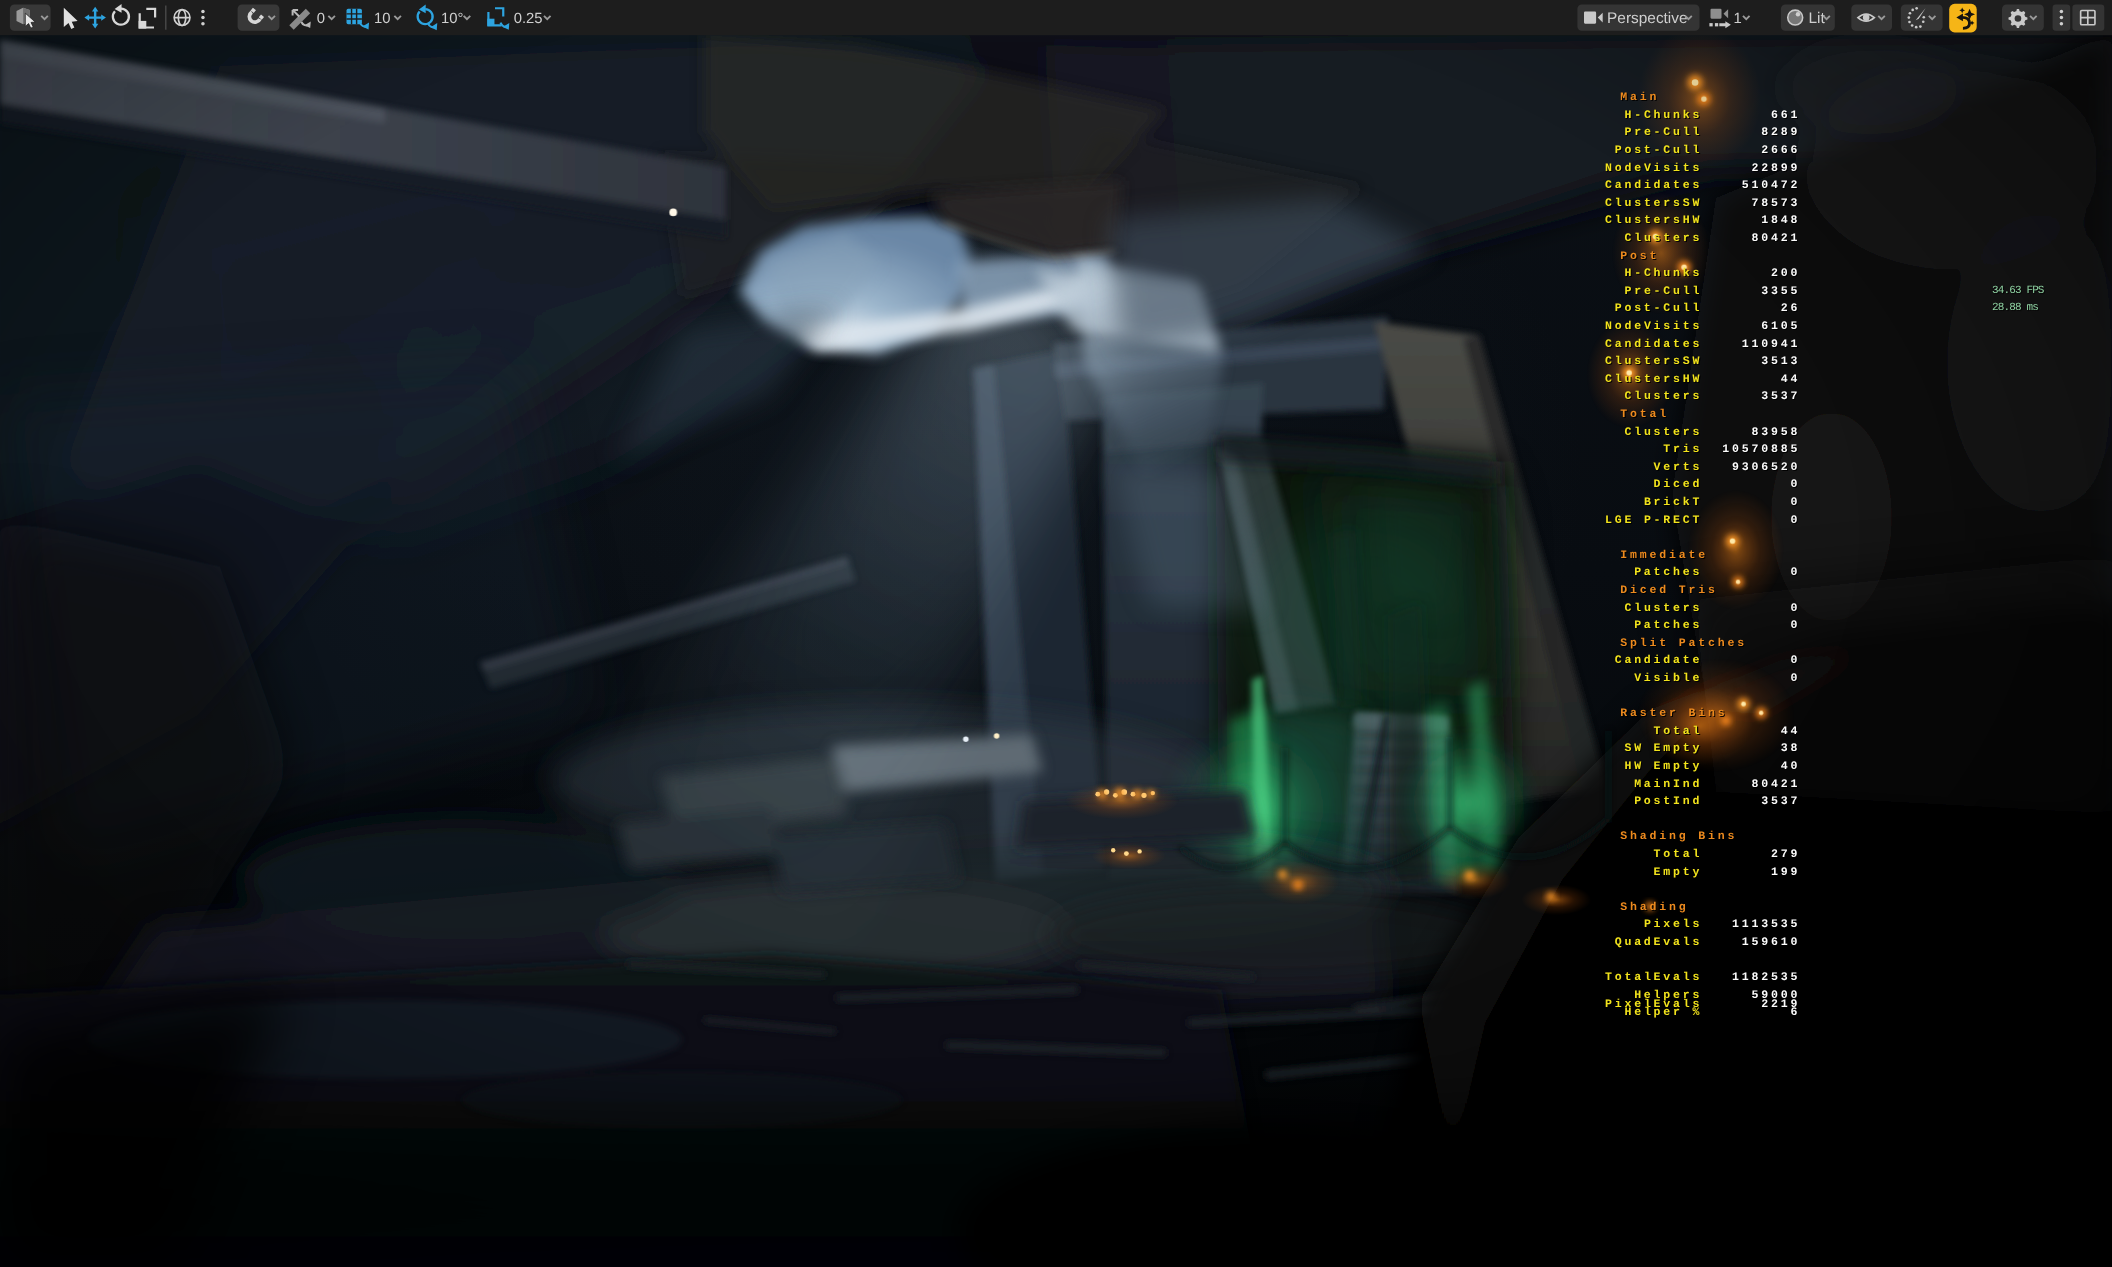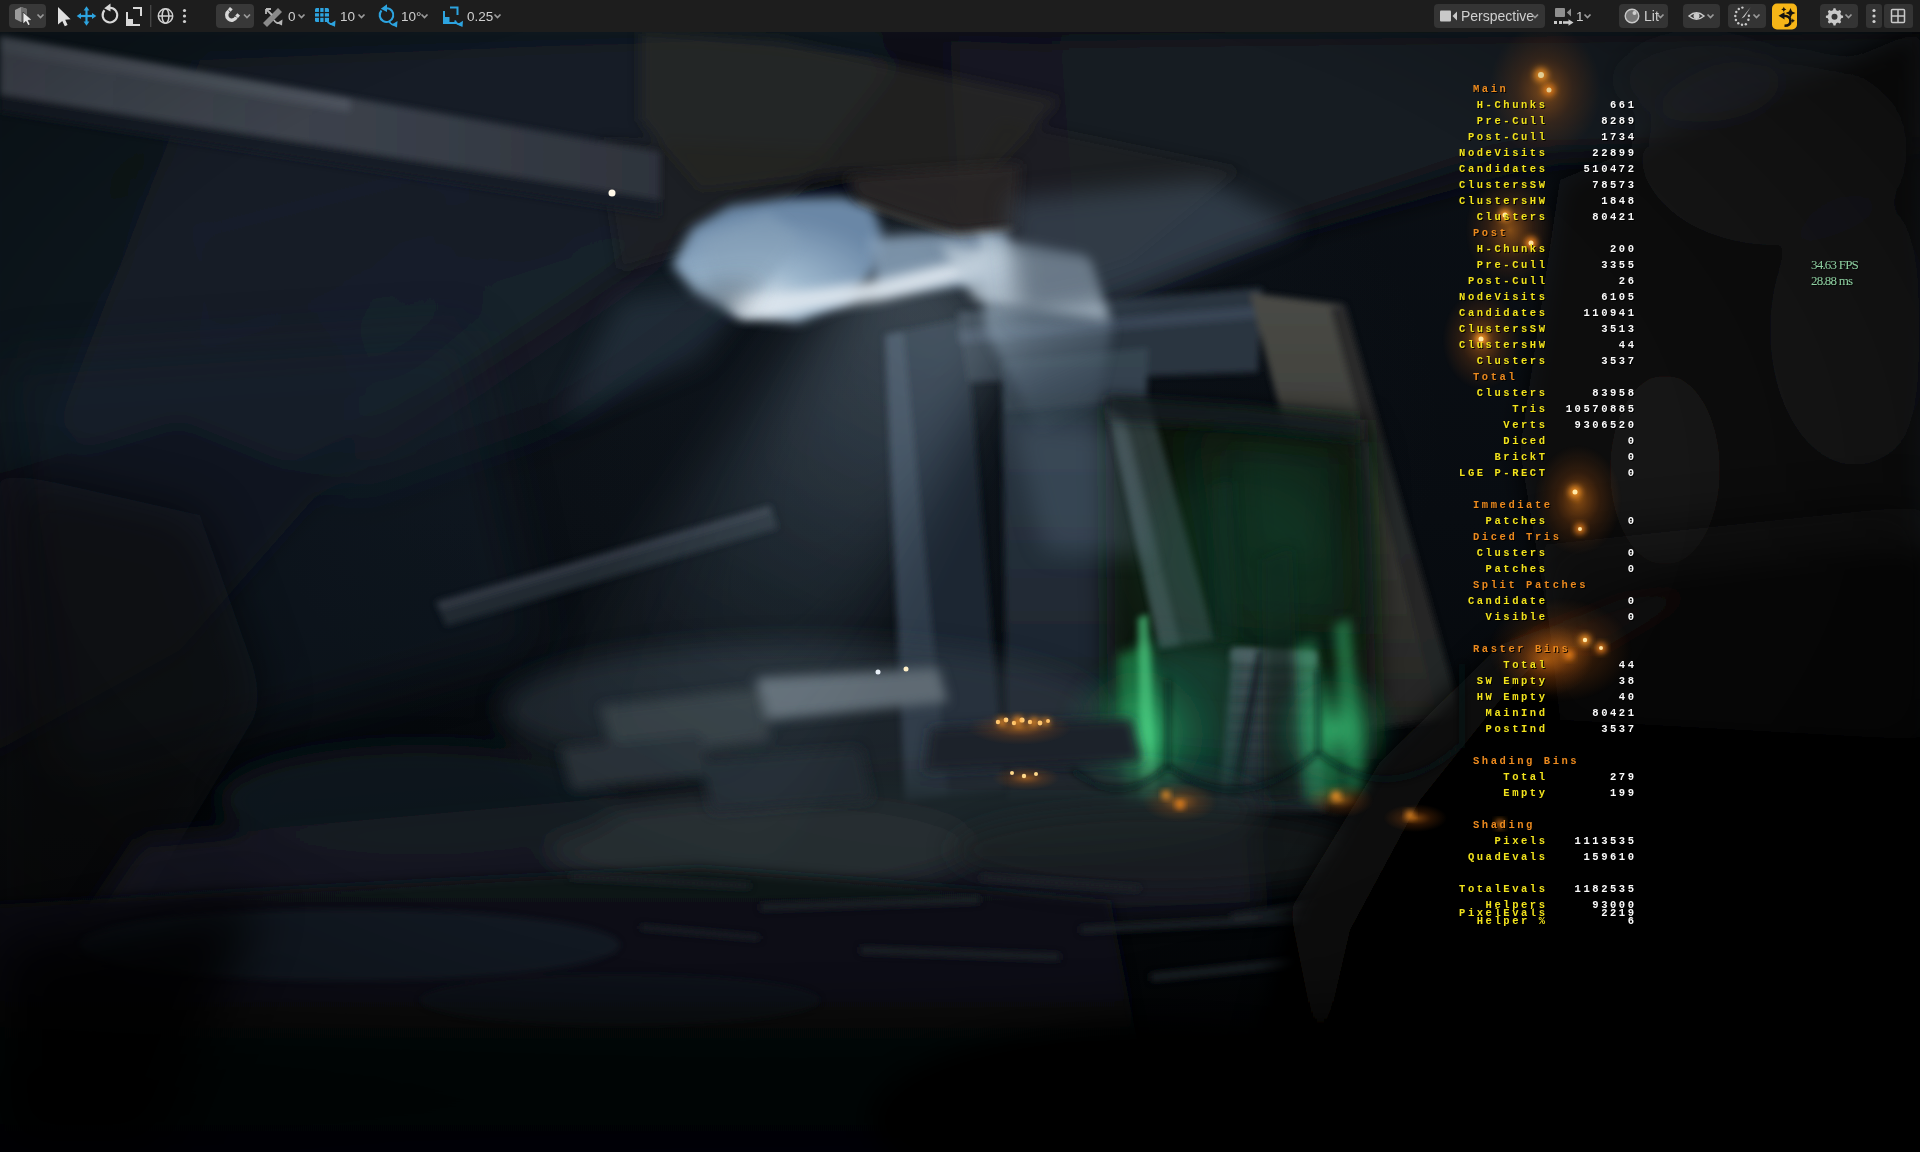--- a/index.html
+++ b/index.html
@@ -4,21 +4,21 @@
 <style>
   html,body{margin:0;padding:0;background:#000;width:1920px;height:1152px;overflow:hidden}
   #root{position:absolute;left:0;top:0;width:1920px;height:1152px;overflow:hidden}
   #scene{position:absolute;left:0;top:0}
   #toolbar{position:absolute;left:0;top:0;width:1920px;height:32px;background:#1d1d1d;font-family:"Liberation Sans",sans-serif}
   #stats{position:absolute;left:0;top:80px;width:1920px;font-family:"Liberation Mono",monospace;font-weight:bold;font-size:10.5px;letter-spacing:2.55px}
   .srow{position:absolute;height:16px;width:1884px}
   .hd{position:absolute;left:1473px;top:3px;color:#ec8a1e;text-shadow:1px 1px 0 rgba(0,0,0,.9);white-space:pre}
   .lb{position:absolute;right:339px;top:3px;color:#f2e31c;text-shadow:1px 1px 0 rgba(0,0,0,.9);margin-right:-2.55px;white-space:pre}
   .vl{position:absolute;right:250px;top:3px;color:#fcfcfc;text-shadow:1px 1px 0 rgba(0,0,0,.9);margin-right:-2.55px;white-space:pre}
-  #fps{position:absolute;left:1811px;top:257px;font-family:Liberation Serif, serif;font-size:13px;letter-spacing:-0.8px;color:#8fd2a2;line-height:16.2px;text-shadow:1px 1px 1px rgba(0,0,0,.8)}
+  #fps{position:absolute;left:1811px;top:257px;font-family:Liberation Mono, monospace;font-size:10px;letter-spacing:-0.8px;color:#8fd2a2;line-height:16.2px;text-shadow:1px 1px 1px rgba(0,0,0,.8)}
 </style>
 </head>
 <body>
 <div id="root">
 <svg id="scene" width="1920" height="1152" viewBox="0 0 1920 1152">
 <defs>
   <filter id="b6" x="-50%" y="-50%" width="200%" height="200%">
           <feGaussianBlur stdDeviation="6"></feGaussianBlur>
         </filter>
   <filter id="b12" x="-50%" y="-50%" width="200%" height="200%">
@@ -329,21 +329,21 @@
       <div class="srow" style="top:16px">
         <span class="lb">H-Chunks</span>
         <span class="vl">661</span>
       </div>
       <div class="srow" style="top:32px">
         <span class="lb">Pre-Cull</span>
         <span class="vl">8289</span>
       </div>
       <div class="srow" style="top:48px">
         <span class="lb">Post-Cull</span>
-        <span class="vl">1734</span>
+        <span class="vl">2666</span>
       </div>
       <div class="srow" style="top:64px">
         <span class="lb">NodeVisits</span>
         <span class="vl">22899</span>
       </div>
       <div class="srow" style="top:80px">
         <span class="lb">Candidates</span>
         <span class="vl">510472</span>
       </div>
       <div class="srow" style="top:96px">
@@ -497,21 +497,21 @@
       <div class="srow" style="top:824px">
         <span class="lb">PixelEvals</span>
         <span class="vl">2219</span>
       </div>
       <div class="srow" style="top:800px">
         <span class="lb">TotalEvals</span>
         <span class="vl">1182535</span>
       </div>
       <div class="srow" style="top:816px">
         <span class="lb">Helpers</span>
-        <span class="vl">93000</span>
+        <span class="vl">59000</span>
       </div>
       <div class="srow" style="top:832px">
         <span class="lb">Helper %</span>
         <span class="vl">6</span>
       </div>
     </div>
 <div id="fps">34.63 FPS<br>28.88 ms</div>
 <div id="toolbar">
 <svg width="1920" height="32" viewBox="0 0 1920 32" font-family="Liberation Sans,sans-serif">
 

